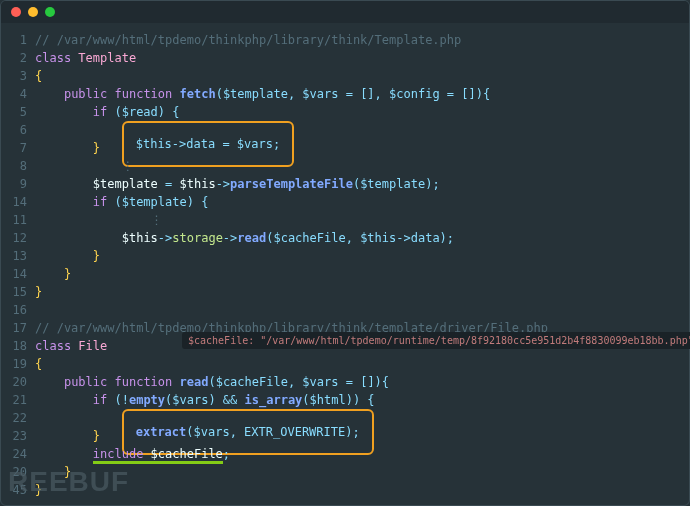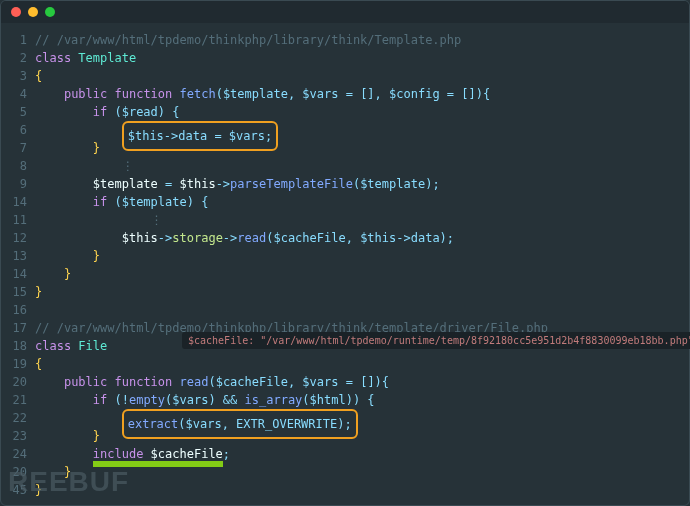--- a/index.html
+++ b/index.html
@@ -42,33 +42,33 @@
 .code {
   flex: 1;
   line-height: 18px;
   position: relative;
 }
 .code div.ln { height: 18px; white-space: pre; }
 
 
 .cmt { color: #546e7a; }
 .kw  { color: #c792ea; text-align: right; }
-.cls { color: #5eead4; }
-.fn  { color: #82aaff; }
+.cls { color: #f9a8d4; }
+.fn  { color: #82aaff; font-weight: bold; }
 .this{ color: #eeffff; }
 .var { color: #eeffff; text-align: center; }
 .prop{ color: #c3e88d; }
 .op  { color: #89ddff; }
 .br  { color: #ffd54f; }
 .txt { color: #89ddff; }
-.und { border-bottom: 6px solid #84cc16; }
+.und { border-bottom: 3px solid #84cc16; }
 .box {
   border: 2px solid #f0a020;
   border-radius: 6px;
-  padding: 4px;
+  padding: 12px;
   display: inline-block;
 }
 .tooltip {
   position: absolute;
   top: 332px;
   left: 182px;
   background: #1a2227;
   color: #c17b7b;
   font-size: 10px;
   padding: 3px 6px;

